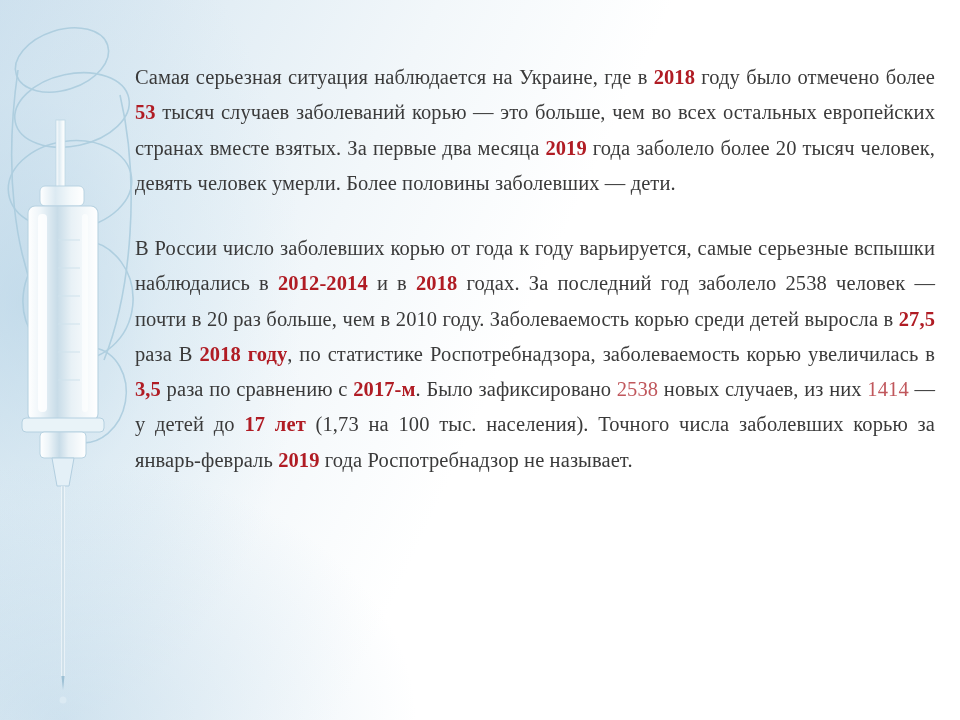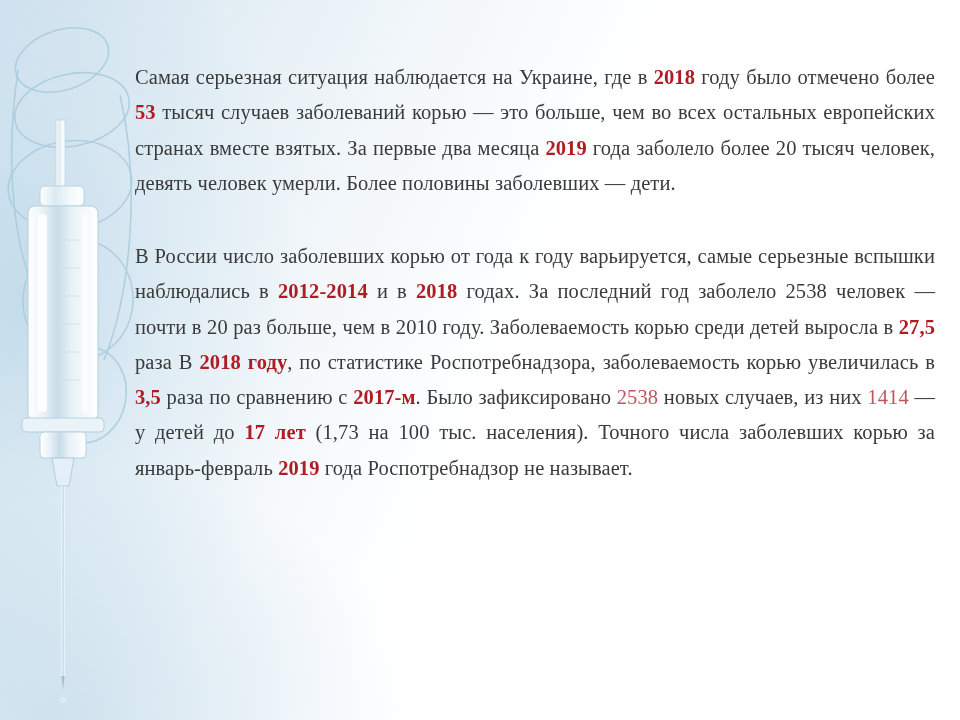--- a/index.html
+++ b/index.html
@@ -53,21 +53,21 @@
   }
   p.para {
     margin: 0;
     color: #3a3a3a;
     font-size: 20.5px;
     line-height: 1.72;
     text-align: justify;
     text-justify: inter-word;
     letter-spacing: 0.1px;
   }
-  p.para + p.para { margin-top: 38px; }
+  p.para + p.para { margin-top: 30px; }
   .hl {
     color: #b01c24;
     font-weight: bold;
   }
   .hl-light {
     color: #c0575c;
   }
 </style>
 </head>
 <body>

